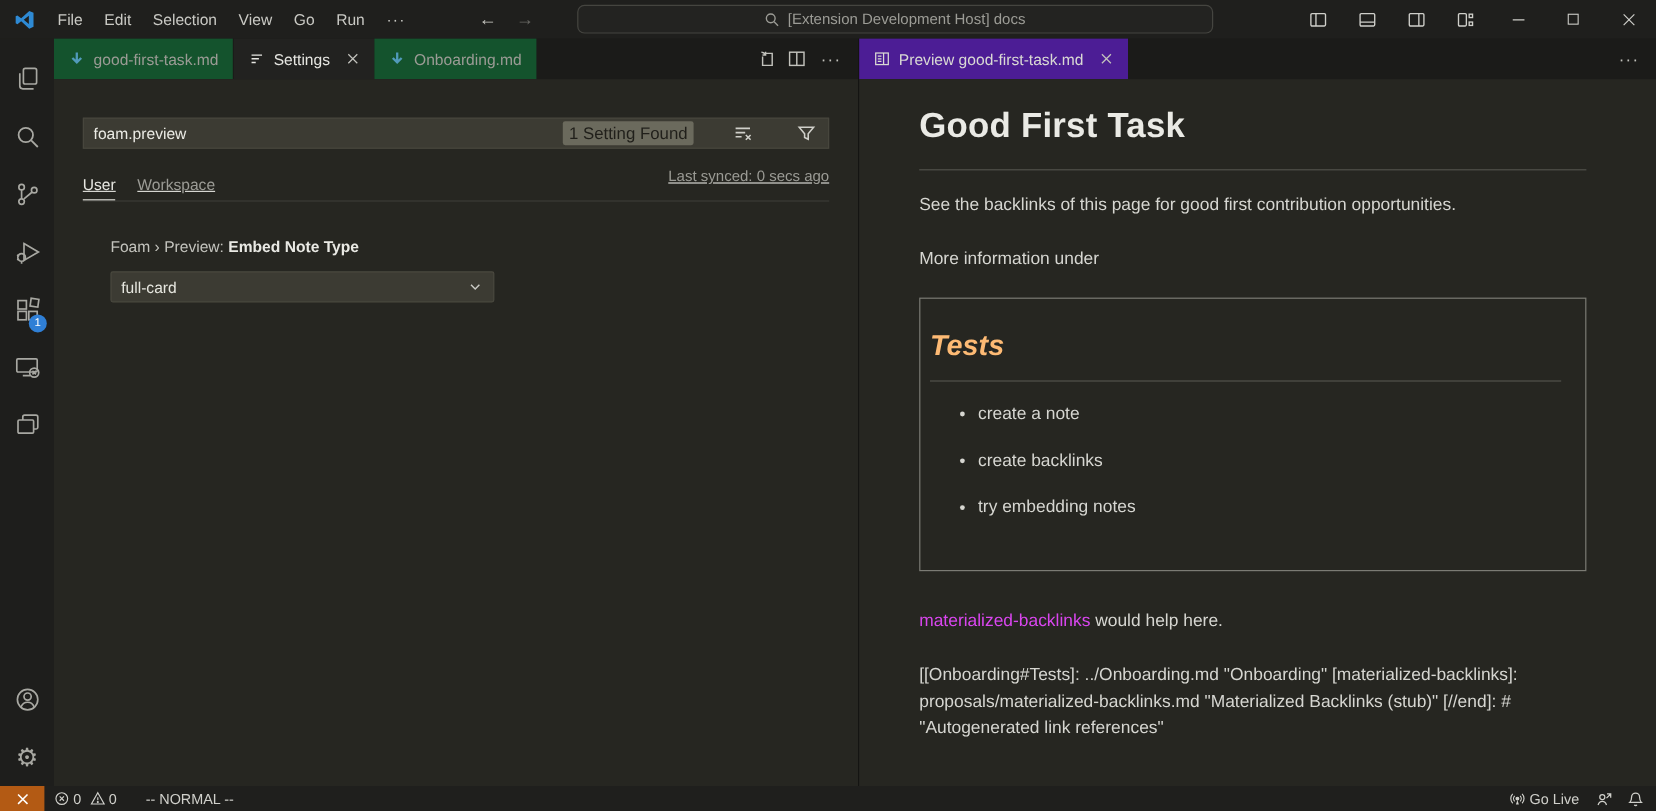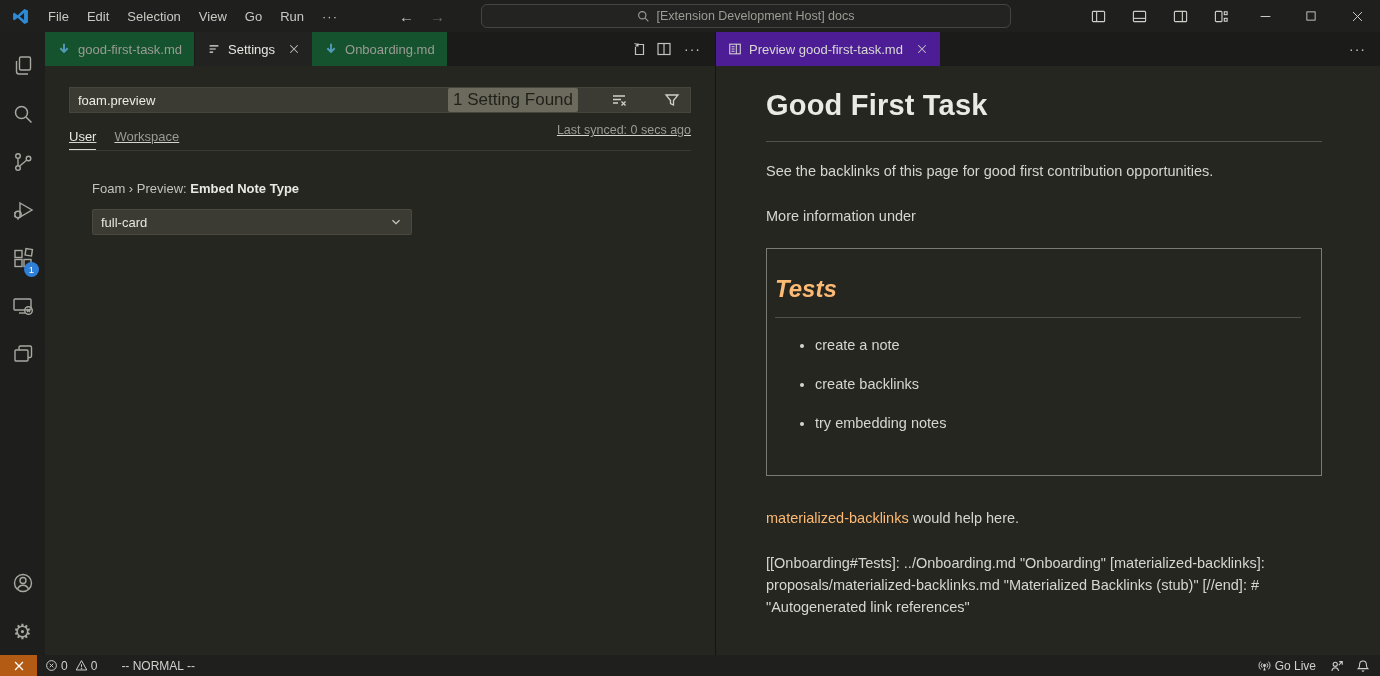--- a/index.html
+++ b/index.html
@@ -50,25 +50,25 @@
   .tab.inactive { background:#14532d; color:#9b9b95; margin-right:1px; }
   .tab.active-left { background:#222220; color:#e6e6e1; }
   .tab.active-right { background:#4c1d95; color:#d9d9d4; }
   .tab-close { margin-left:6px; color:#c2c2bc; display:flex; }
   .editor-actions { margin-left:auto; display:flex; align-items:center; gap:8px; padding-right:10px; color:#c2c2bc; }
   .dots { letter-spacing:1px; font-size:14px; color:#c2c2bc; padding:0 4px; }
 
   
   .settings-pane { flex:1; background:#262621; padding-top:16px; overflow:hidden; }
   .settings-search {
-    margin:5px 24px; height:26px; background:#3c3b33; border:1px solid #47463d;
+    margin:16px 24px; height:26px; background:#3c3b33; border:1px solid #47463d;
     display:flex; align-items:center; padding:0 6px 0 8px;gap:29px;
   }
   .settings-search .query { flex:1; color:#ebebe5; font-size:13px; background:transparent; border:none; outline:none; font-family:inherit; }
-  .count-badge { background:#6b6a5d; color:#201f1a; font-size:17px; padding:2px 5px; border-radius:2px; white-space:nowrap; }
+  .count-badge { background:#6b6a5d; color:#201f1a; font-size:14px; padding:2px 5px; border-radius:2px; white-space:nowrap; }
   .search-icon-btn { display:flex; align-items:center; padding:0 4px; color:#d0d0ca; }
   .scope-row { margin:10px 24px 0; display:flex; height:28px; border-bottom:1px solid #3a3a35;text-decoration:underline; }
   .scope-tab { margin-right:18px; height:100%; display:flex; align-items:center; font-size:13px; }
   .scope-tab.active { color:#e7e7e2; border-bottom:1px solid #d7d7d2; }
   .scope-tab.idle { color:#9b9b95; }
   .sync-label { margin-left:auto; color:#9b9b95; font-size:12.5px; }
   .setting-item { margin:30px 0 0 47px; }
   .setting-title { font-size:13px; color:#c3c3bd; }
   .setting-title b { color:#e9e9e4; }
   .select-box {
@@ -80,21 +80,21 @@
   
   .preview-pane { flex:1; background:#262621; padding:18px 58px 0 50px; overflow:hidden; font-size:14.5px; line-height:1.5; color:#d6d6d1; }
   .md-h1 { font-size:29px; font-weight:600; color:#eaeae5; padding-bottom:13px; border-bottom:1px solid #51514b; letter-spacing:.2px; }
   .md-p1 { margin-top:19px; }
   .md-p2 { margin-top:24px; }
   .embed-card { margin-top:20px; border:1px solid #7b7b74; padding:22px 20px 24px 8px; }
   .embed-title { font-size:24px; font-weight:700; color:#fdba74; padding-bottom:10px; border-bottom:1px solid #51514b;font-style:italic; }
   .embed-card ul { margin:16px 0 0; padding-left:40px; }
   .embed-card li { margin:17px 0; }
   .md-link-p { margin-top:32px; }
-  .md-link { color:#fdba74; text-decoration:none; cursor:pointer; }
+  .md-link { color:#d946ef; text-decoration:none; cursor:pointer; }
   .md-refs { margin-top:23px; max-width:565px; }
 
   
   .statusbar { height:21px; background:#1f1f1d; display:flex; align-items:center; font-size:12px; color:#d0d0cb; }
   .remote-ind { width:37px; height:21px; background:#b35a14; color:#fff; display:flex; align-items:center; justify-content:center; }
   .sb-item { display:flex; align-items:center; gap:4px; padding:0 6px; height:100%; }
   .sb-problems { gap:3px; margin-left:2px; }
   .sb-mode { margin-left:12px; }
   .sb-right { margin-left:auto; display:flex; align-items:center; height:100%; }
 </style>

